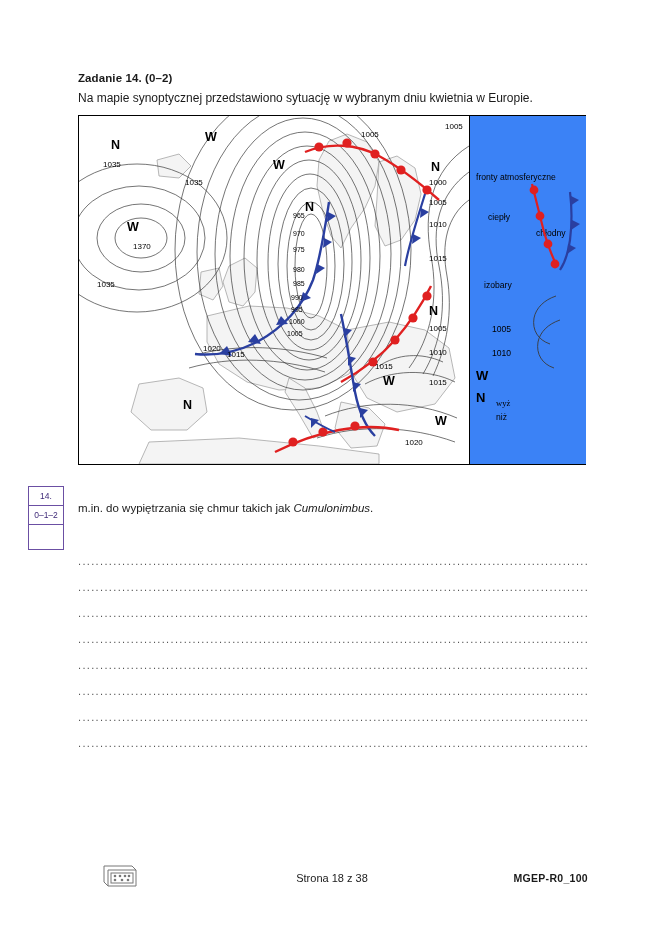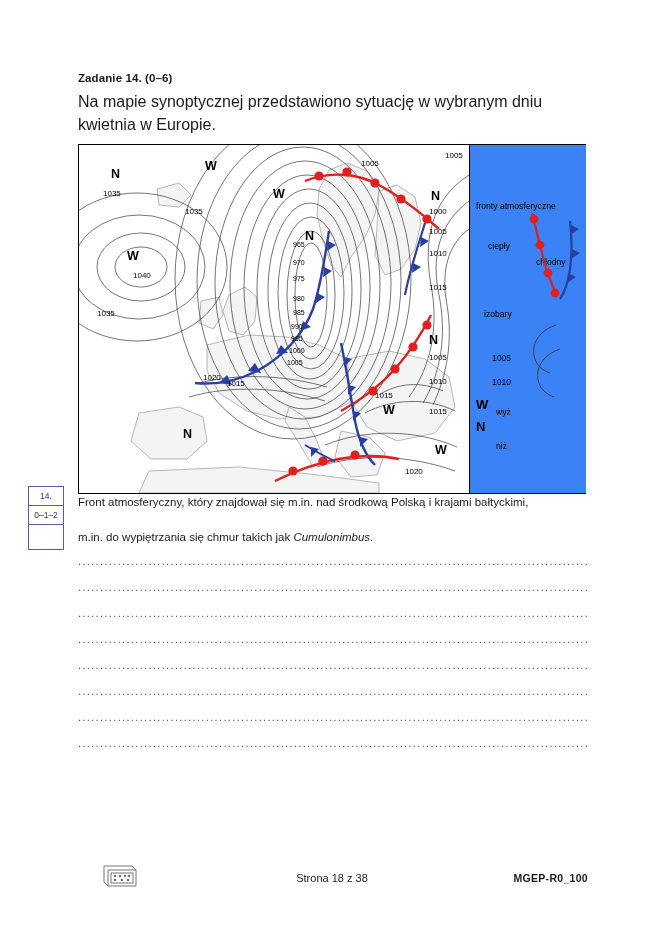--- a/index.html
+++ b/index.html
@@ -27,21 +27,21 @@
     top: 72px;
     width: 510px;
   }
   .task-heading {
     font-size: 11.5px;
     font-weight: bold;
     margin: 0 0 6px 0;
     letter-spacing: 0.1px;
   }
   .intro-text {
-    font-size: 16px;
+    font-size: 12px;
     line-height: 1.45;
     margin: 0 0 8px 0;
   }
   
   .map-frame {
     position: relative;
     width: 508px;
     height: 350px;
     border: 1px solid #000;
     box-sizing: border-box;
@@ -186,21 +186,21 @@
     height: 30px;
   }
 </style>
 </head>
 <body>
 
 <div class="page">
 
   <div class="content">
 
-    <div class="task-heading">Zadanie 14. (0–6)</div>
+    <div class="task-heading">Zadanie 14. (0–2)</div>
     <div class="intro-text">Na mapie synoptycznej przedstawiono sytuację w wybranym dniu kwietnia w Europie.</div>
 
     <div class="map-frame">
 
       <div class="map-left">
         <svg width="390" height="348" viewBox="0 0 390 348">
 
           <g stroke="#9a9a9a" stroke-width="0.7" fill="#f4f4f4">
 
             <path d="M250 25 L268 18 L288 26 L300 46 L296 70 L286 92 L272 112 L262 132 L252 120 L244 96 L238 70 L240 44 Z"></path>
@@ -330,21 +330,21 @@
         <div class="m-big" style="left:350px; top:188px;">N</div>
         <div class="m-big" style="left:304px; top:258px;">W</div>
         <div class="m-big" style="left:104px; top:282px;">N</div>
         <div class="m-big" style="left:356px; top:298px;">W</div>
 
         
         <div class="m-label" style="left:282px; top:14px;">1005</div>
         <div class="m-label" style="left:366px; top:6px;">1005</div>
         <div class="m-label" style="left:24px;  top:44px;">1035</div>
         <div class="m-label" style="left:106px; top:62px;">1035</div>
-        <div class="m-label" style="left:54px;  top:126px;">1040</div>
+        <div class="m-label" style="left:54px;  top:126px;">1370</div>
         <div class="m-label" style="left:18px;  top:164px;">1035</div>
         <div class="m-label" style="left:350px; top:62px;">1000</div>
         <div class="m-label" style="left:350px; top:82px;">1005</div>
         <div class="m-label" style="left:350px; top:104px;">1010</div>
         <div class="m-label" style="left:350px; top:138px;">1015</div>
         <div class="m-label" style="left:350px; top:208px;">1005</div>
         <div class="m-label" style="left:350px; top:232px;">1010</div>
         <div class="m-label" style="left:350px; top:262px;">1015</div>
         <div class="m-label" style="left:296px; top:246px;">1015</div>
         <div class="m-label" style="left:124px; top:228px;">1020</div>
@@ -383,29 +383,29 @@
 
           <path d="M86 180 C74 184 66 192 64 202 C62 214 68 224 80 228" fill="none" stroke="#3a3a3a" stroke-width="0.9"></path>
           <path d="M90 204 C78 208 70 216 68 226 C66 238 72 248 84 252" fill="none" stroke="#3a3a3a" stroke-width="0.9"></path>
         </svg>
 
         <div class="legend-title" style="left:14px; top:164px;">izobary</div>
         <div class="legend-label" style="left:22px; top:192px;">1005</div>
         <div class="legend-label" style="left:22px; top:216px;">1010</div>
 
         <div class="legend-big" style="left:6px; top:252px;">W</div>
-        <div class="legend-label" style="left:26px; top:246px;">wyż</div>
+        <div class="legend-label" style="left:26px; top:266px;font-family:Liberation Serif, serif;">wyż</div>
         <div class="legend-big" style="left:6px; top:274px;">N</div>
         <div class="legend-label" style="left:26px; top:280px;">niż</div>
       </div>
     </div>
 
 
     <div class="para">
-      <span>Front atmosferyczny, który znajdował się m.in. nad środkową Polską i krajami bałtyckimi,</span><br>
+      <br>
       <br>
       <span>m.in. do wypiętrzania się chmur takich jak </span><i>Cumulonimbus</i><span>.</span>
     </div>
 
   </div>
 
   <div class="score-box">
     <div class="score-cell">14.</div>
     <div class="score-cell">0–1–2</div>
     <div class="score-cell blank"></div>

